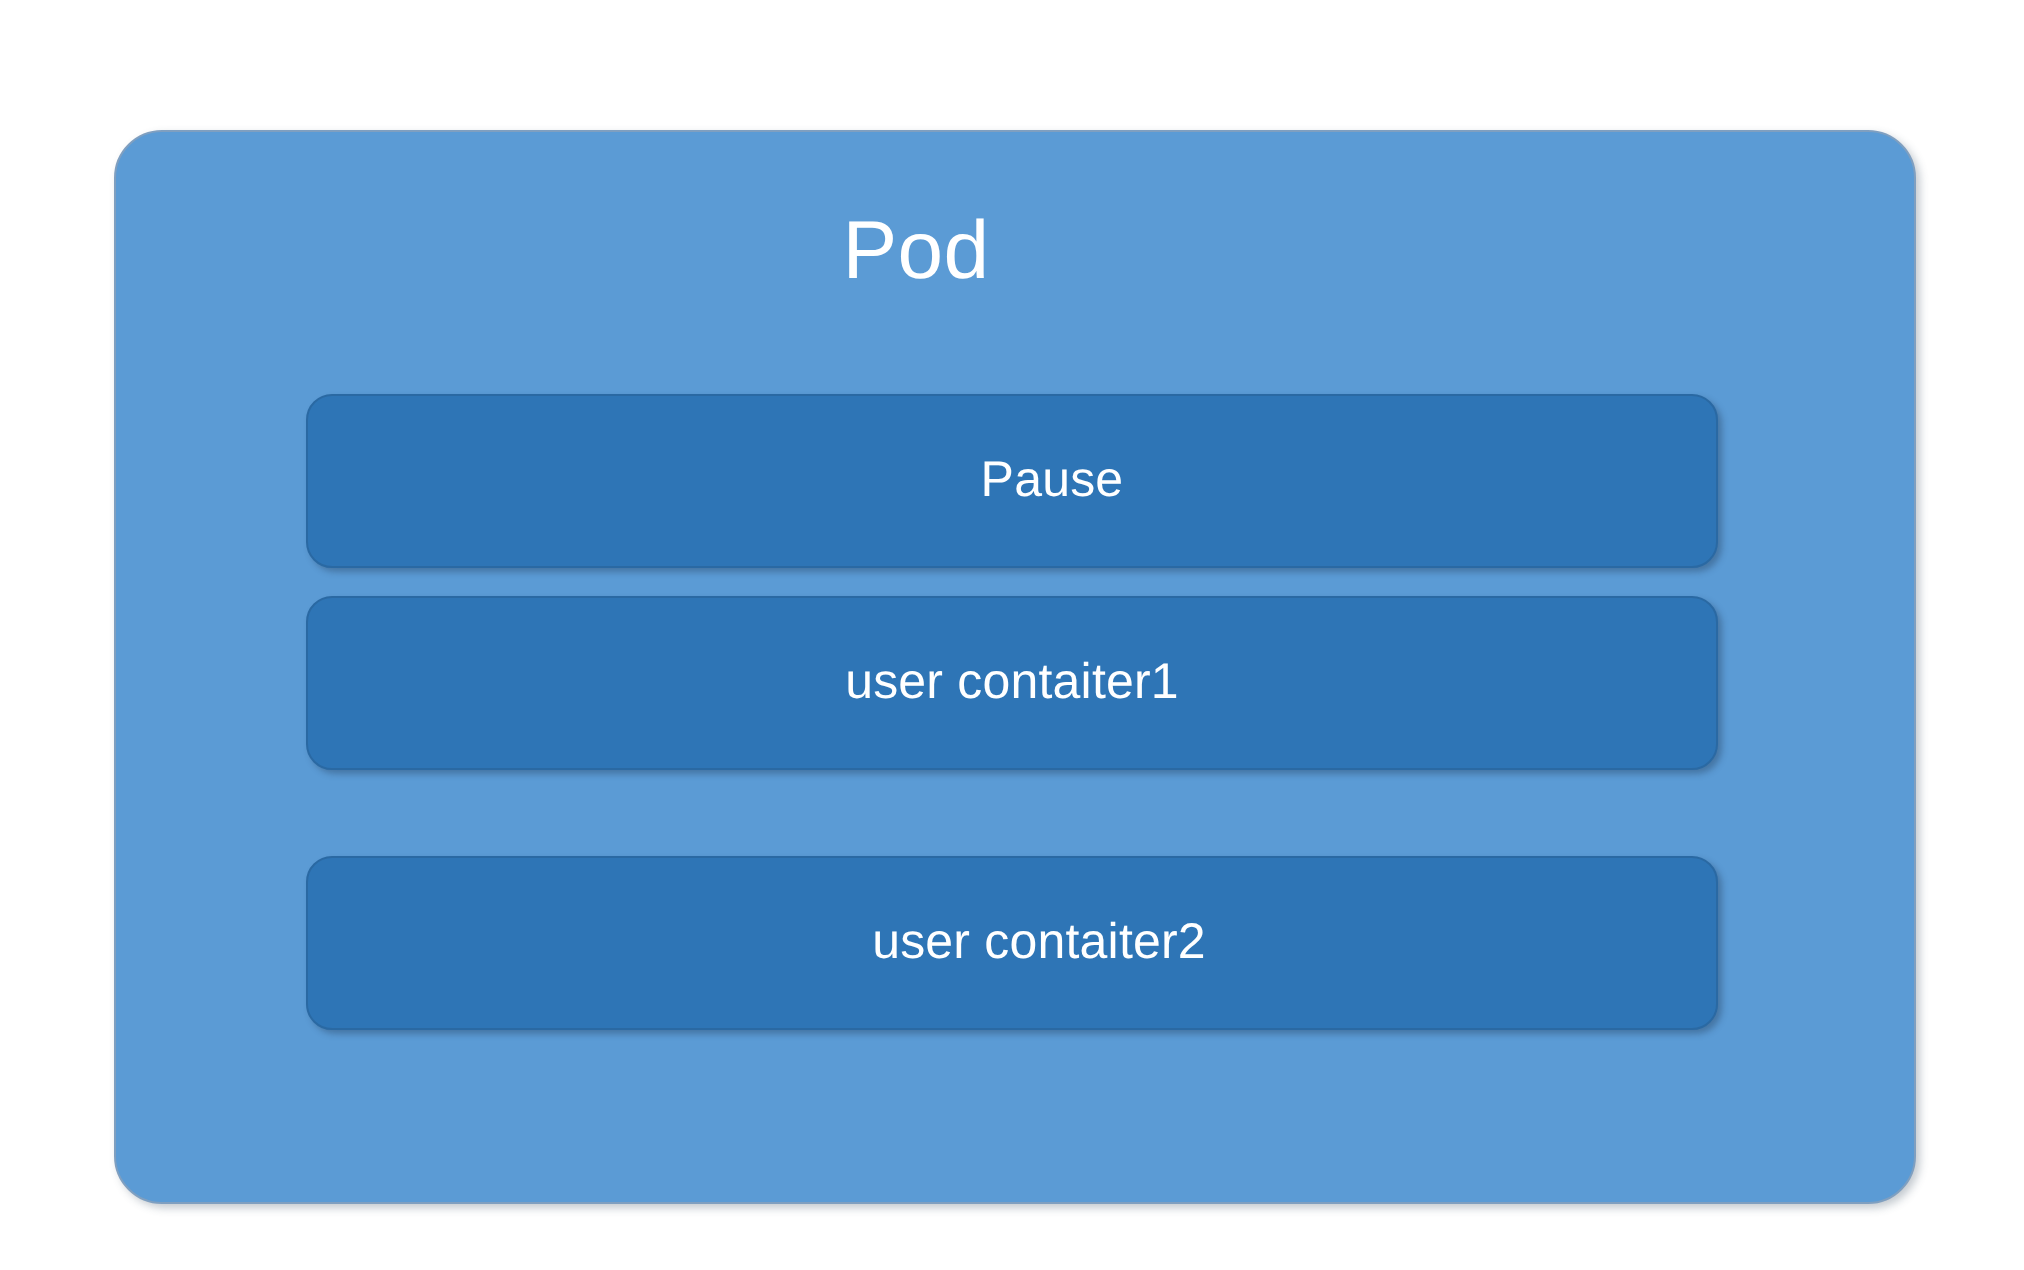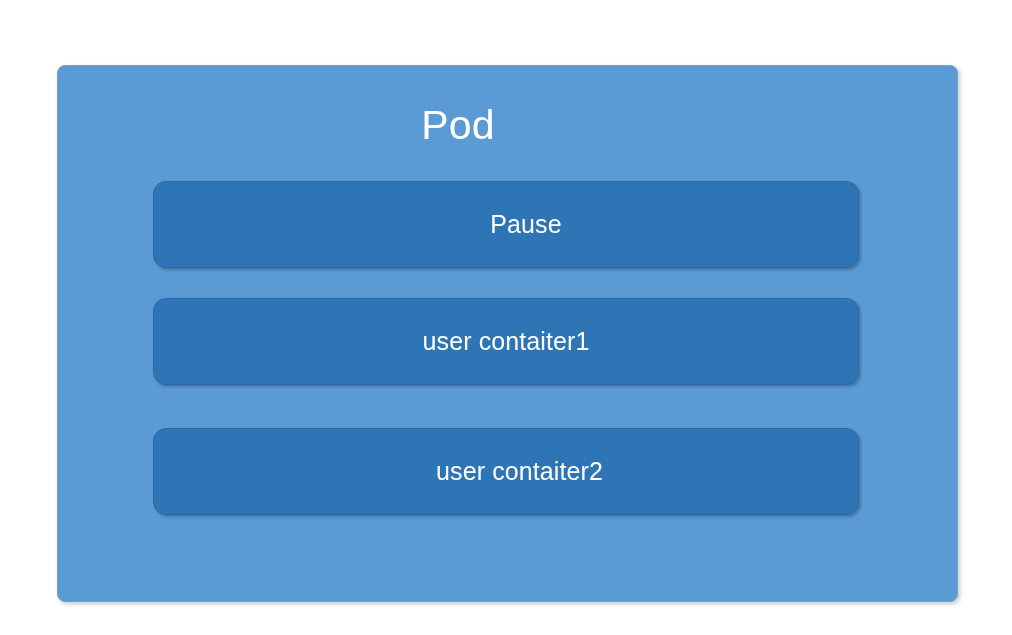--- a/index.html
+++ b/index.html
@@ -27,21 +27,21 @@
   
   .pod-box {
     position: absolute;
     left: 57px;
     top: 65px;
     width: 901px;
     height: 537px;
     box-sizing: border-box;
     background: #5B9BD5;
     border: 1px solid #7F9FC0;
-    border-radius: 8px;
+    border-radius: 24px;
     box-shadow: 2px 2px 4px rgba(60, 80, 100, 0.30);
   }
 
   .pod-title {
     position: absolute;
     left: 0;
     top: 36px;
     width: 800px;          
     text-align: center;
     color: #ffffff;
@@ -61,21 +61,21 @@
     box-sizing: border-box;
     background: #2E75B6;
     border: 1px solid #2A69A3;
     border-radius: 13px;
     box-shadow: 2px 2px 3px rgba(30, 50, 75, 0.35);
     display: flex;
     align-items: center;
     justify-content: center;
   }
 
-  .container-box.slot-0 { top: 115px; padding-left: 40px; }   
+  .container-box.slot-0 { top: 131px; padding-left: 40px; }   
   .container-box.slot-1 { top: 232px; text-align: center; }   
   .container-box.slot-2 { top: 362px; padding-left: 27px; }   
 
   .container-label {
     color: #ffffff;
     font-size: 25px;
     line-height: 29px;
     font-weight: 400;
     white-space: nowrap;
     letter-spacing: 0.1px;

